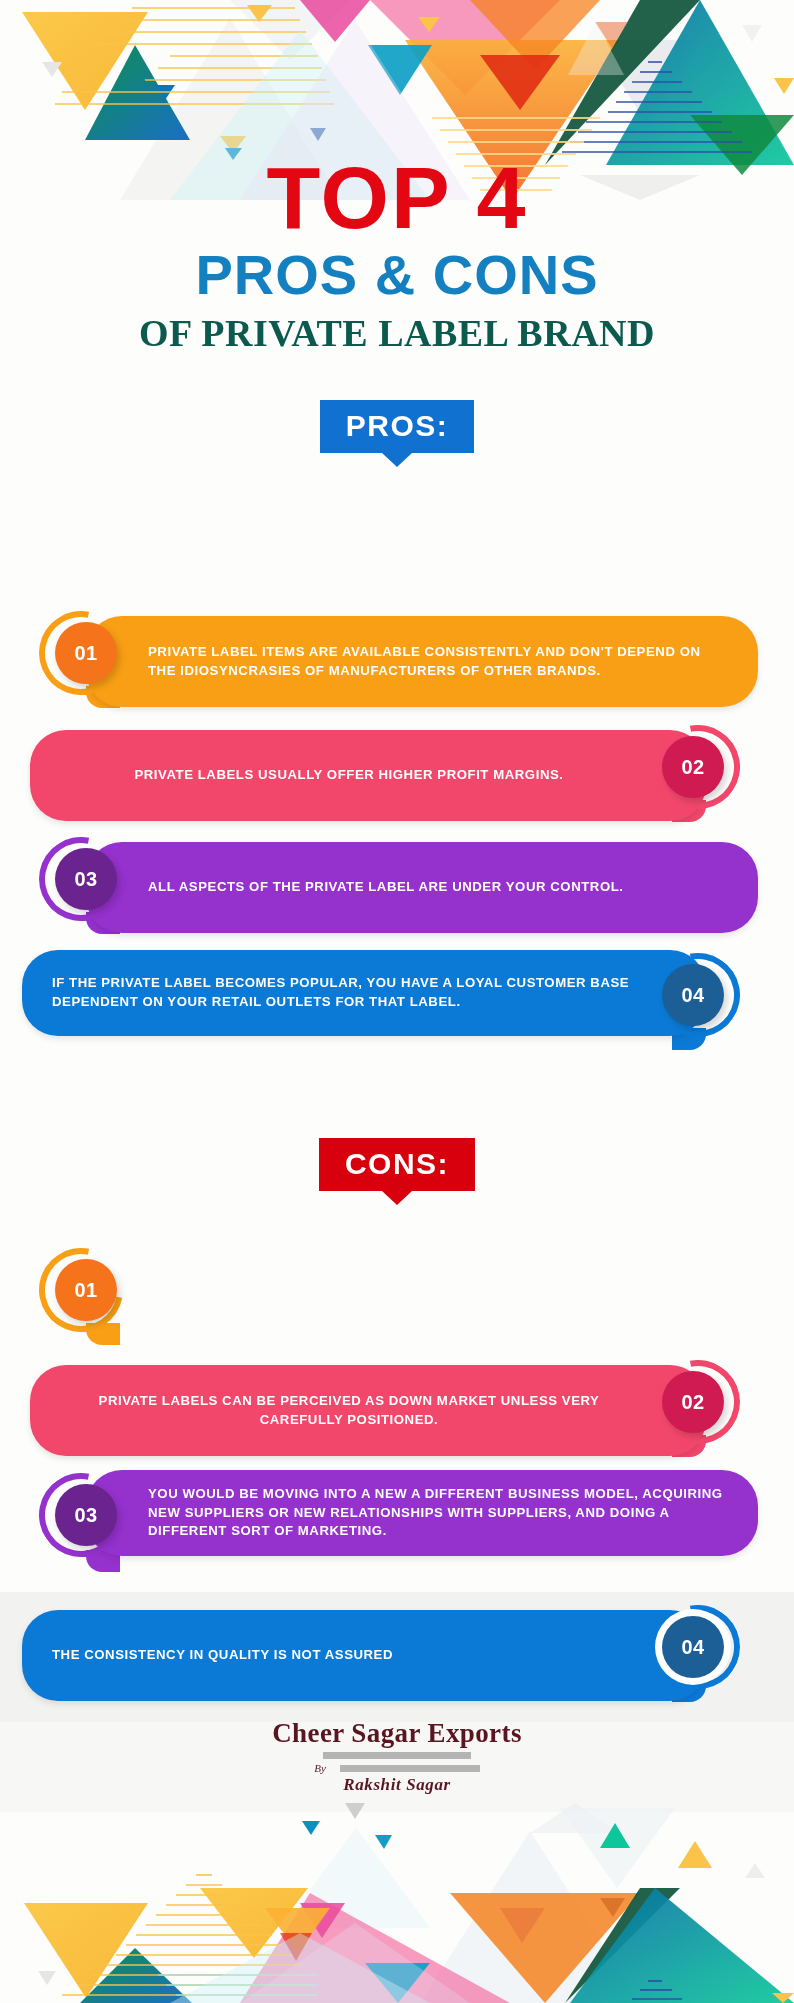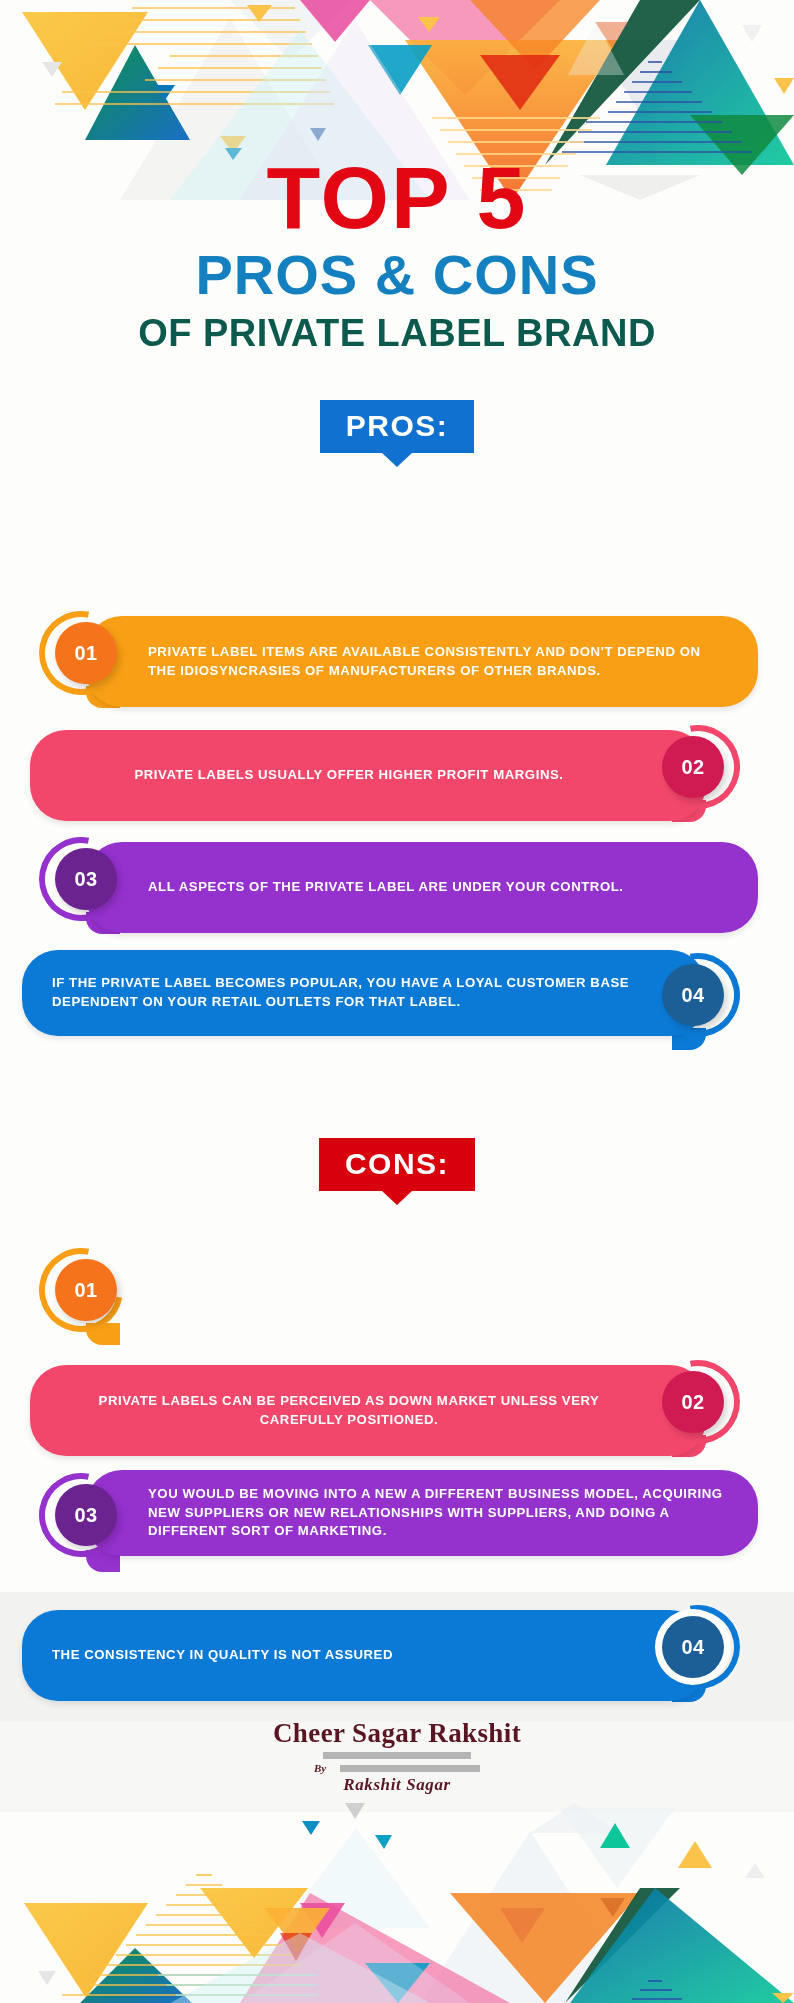--- a/index.html
+++ b/index.html
@@ -26,21 +26,21 @@
   .t-top4{
     font-size:88px; line-height:0.96; font-weight:bold; letter-spacing:2px;
     color:#e30613; font-family:"Liberation Sans", sans-serif;
   }
   .t-pros{
     font-size:56px; line-height:1.12; font-weight:bold; letter-spacing:1px;
     color:#1580c0; margin-top:4px;
   }
   .t-of{
     font-size:38px; line-height:1.18; font-weight:bold; letter-spacing:0.5px;
-    color:#0c5a4e; margin-top:4px;
+    color:#0c5a4e; margin-top:4px;font-family:Liberation Serif, serif;
   }
 
   
   .badge-wrap{ position:absolute; left:0; width:794px; text-align:center; }
   .badge{
     display:inline-block; position:relative;
     padding:11px 26px 12px 26px;
     color:#ffffff; font-size:30px; font-weight:bold; letter-spacing:1.5px;
     line-height:1;
   }
@@ -89,21 +89,21 @@
   .arc.left  { left:-16px; }
   .arc.right { left:-6px; }
 
   
   .logo{ position:absolute; left:0; width:794px; text-align:center; }
   .logo-name{
     font-family:"Liberation Serif", serif; font-weight:bold;
     font-size:27px; color:#5a1620; letter-spacing:0.4px;
   }
   .logo-rule{ width:148px; height:7px; background:#b4b4b4; margin:3px auto 0 auto; }
-  .logo-byrow{ display:flex; align-items:center; justify-content:center; gap:14px; margin-top:3px;font-weight:bold; }
+  .logo-byrow{ display:flex; align-items:center; justify-content:center; gap:14px; margin-top:3px; }
   .logo-by{ font-family:"Liberation Serif", serif; font-style:italic; font-size:11px; color:#5a1620; }
   .logo-rule2{ width:140px; height:7px; background:#b4b4b4; }
   .logo-sign{
     font-family:"Liberation Serif", serif; font-style:italic; font-weight:bold;
     font-size:17px; color:#5a1620; margin-top:1px; letter-spacing:0.6px;
   }
 </style>
 </head>
 <body>
 
@@ -201,21 +201,21 @@
         <line x1="480" y1="190" x2="552" y2="190"></line>
       </g>
 
       <polygon points="300,30 430,200 170,200" fill="#cdf0f3" opacity="0.42"></polygon>
       <polygon points="355,20 470,200 240,200" fill="#e8dff4" opacity="0.30"></polygon>
     </g>
   </svg>
 </div>
 
 <div class="title-wrap">
-  <div class="t-top4">TOP 5</div>
+  <div class="t-top4">TOP 4</div>
   <div class="t-pros">PROS &amp; CONS</div>
   <div class="t-of">OF PRIVATE LABEL BRAND</div>
 </div>
 
 <div class="badge-wrap" style="top:400px;">
   <div class="badge pros">PROS:</div>
 </div>
 
 <div class="row" style="top:608px;height:92px;">
   <div class="inner">
@@ -316,21 +316,21 @@
       <div class="txt">THE CONSISTENCY IN QUALITY IS NOT ASSURED</div>
     </div>
     <div class="numwrap" style="left:662px;">
       <div class="arc right" style="border-top-color:#0b7ad6;border-right-color:#0b7ad6;border-bottom-color:#0b7ad6;transform:rotate(34deg);"></div>
       <div class="circle" style="background:#1c5e96;box-shadow:0 0 0 7px #ffffff,3px 4px 7px rgba(0,0,0,0.16);">04</div>
     </div>
   </div>
 </div>
 
 <div class="logo" style="top:1718px;">
-  <div class="logo-name">Cheer Sagar Rakshit</div>
+  <div class="logo-name">Cheer Sagar Exports</div>
   <div class="logo-rule"></div>
   <div class="logo-byrow">
     <span class="logo-by">By</span>
     <span class="logo-rule2"></span>
   </div>
   <div class="logo-sign">Rakshit Sagar</div>
 </div>
 
 <div class="deco deco-bottom">
   <svg width="794" height="210" viewBox="0 0 794 210">

